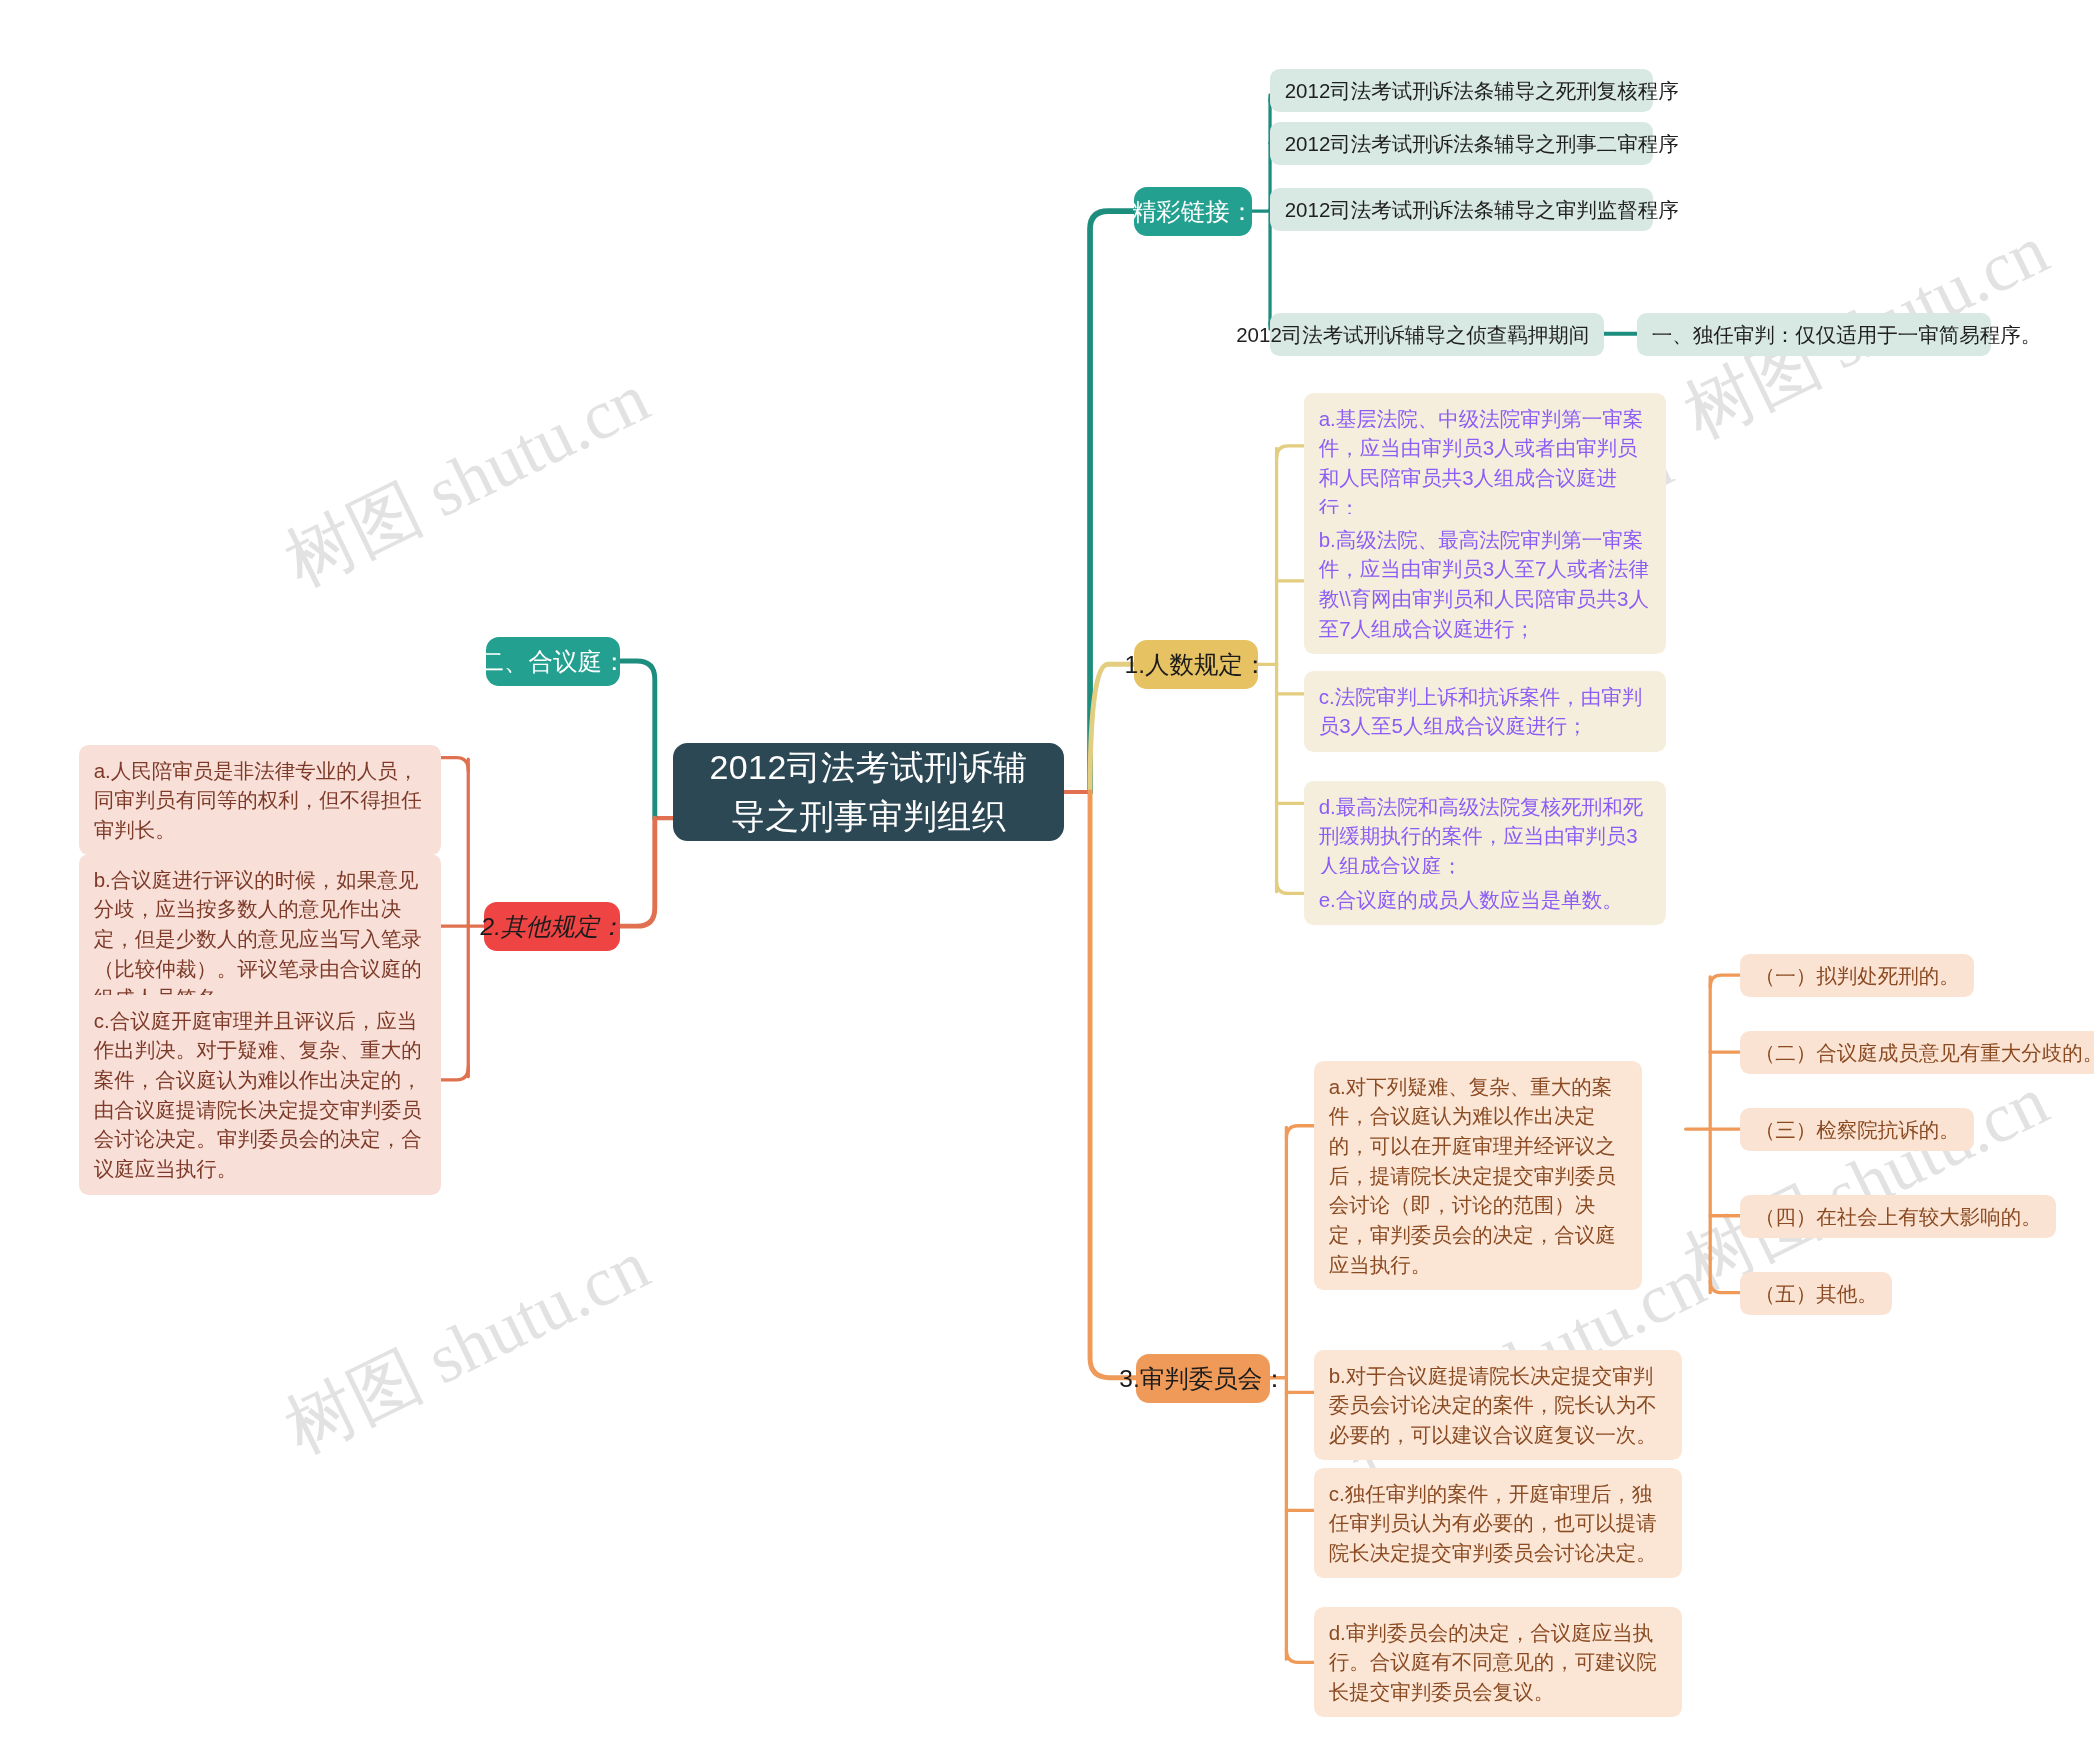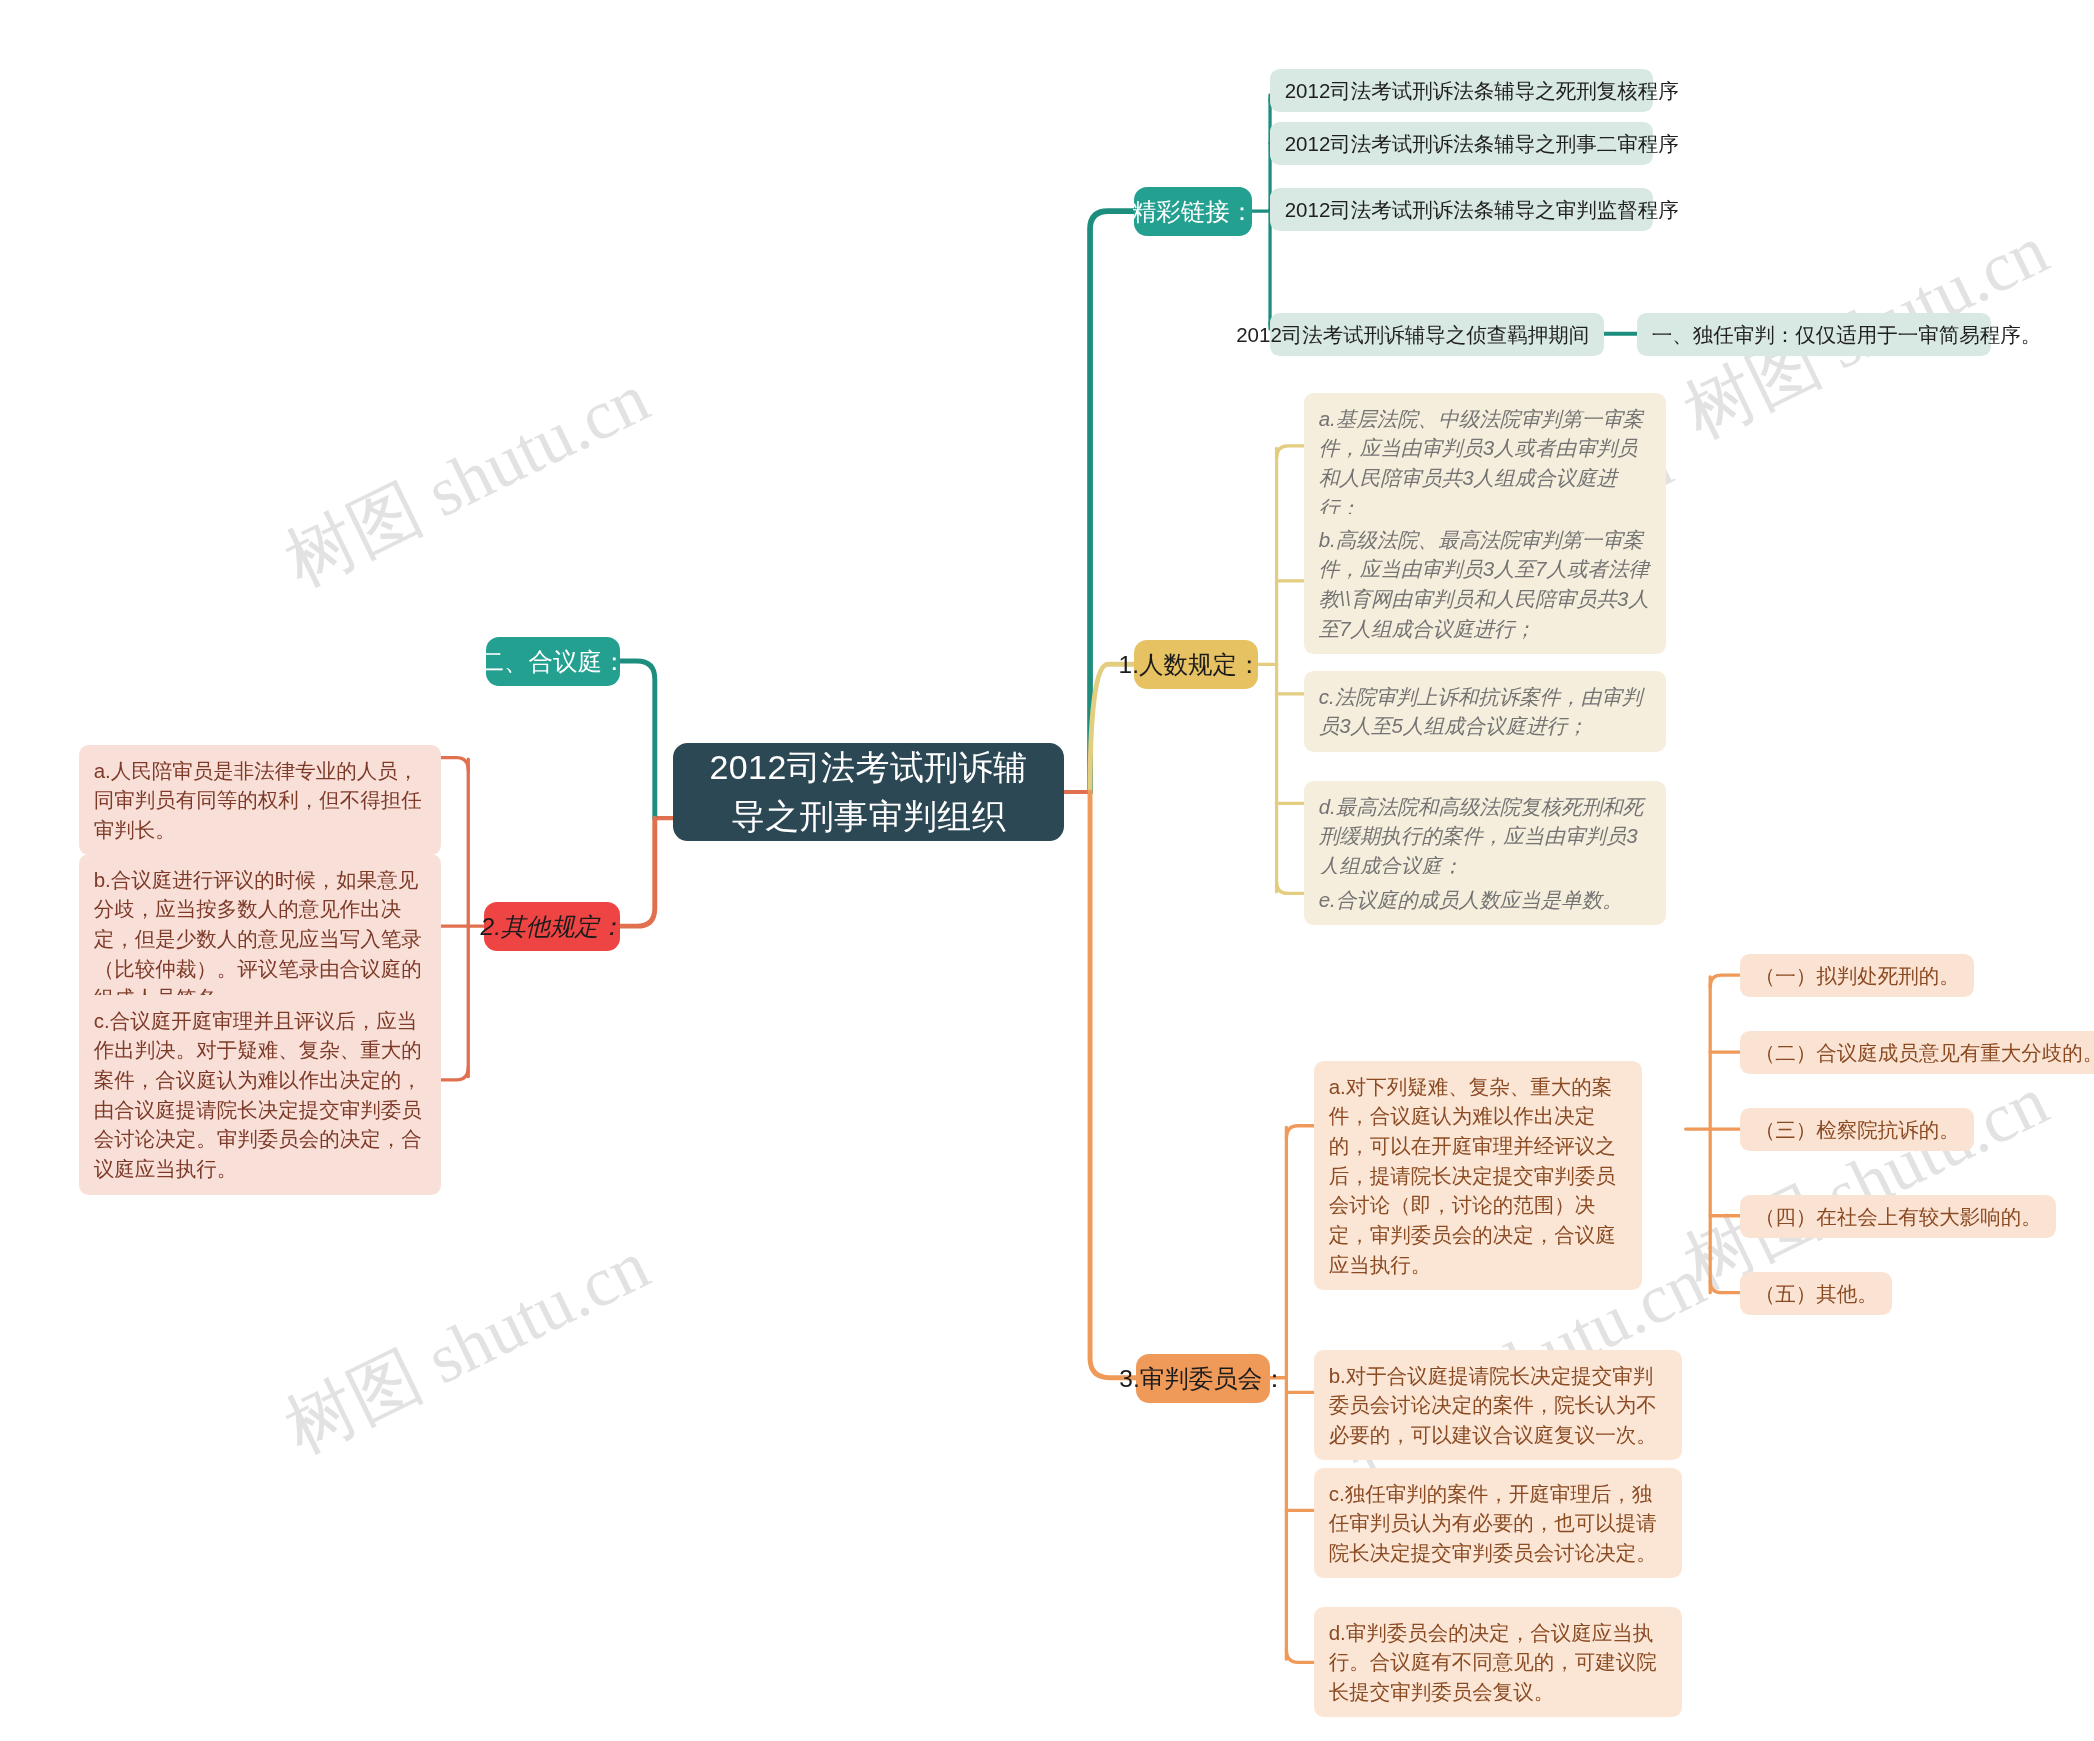--- a/index.html
+++ b/index.html
@@ -63,21 +63,21 @@
   .branch-salmon{background:#ef4444;color:#1b1b1b;font-style:italic;}
   .branch-orange{background:#ef9a59;color:#1b1b1b;}
 
   .leaf{
     font-size:20.5px;
     padding:10.6px 14.7px;
     border-radius:9.8px;
     align-items:center;
   }
   .leaf-mint{background:#d8e8e2;color:#1f1f1f;white-space:nowrap;}
-  .leaf-cream{background:#f6eedc;color:#737373;font-style:italic;}
+  .leaf-cream{background:#f6eedc;color:#8b5cf6;}
   .leaf-peach{background:#fbe6d6;color:#8a4a22;}
   .leaf-peachA{background:#fbe3d3;color:#8a4a22;white-space:nowrap;}
   .leaf-pink{background:#f8e0d9;color:#7d3a28;}
 
   .leaf span, .branch span, .root span{display:block;}
 </style>
 </head>
 <body>
 
 <div id="canvas">
@@ -187,21 +187,21 @@
   </div>
 
   <div class="node leaf leaf-mint" style="left:1270px;top:313px;width:334px;height:43px;justify-content:flex-end;">
     <span>2012司法考试刑诉辅导之侦查羁押期间</span>
   </div>
 
   <div class="node leaf leaf-mint" style="left:1637px;top:313px;width:354px;height:43px;">
     <span>一、独任审判：仅仅适用于一审简易程序。</span>
   </div>
 
-  <div class="node branch branch-sand" style="left:1134px;top:640px;width:124px;height:49px;padding-left:6px;">
+  <div class="node branch branch-sand" style="left:1134px;top:640px;width:124px;height:49px;">
     <span>1.人数规定：</span>
   </div>
 
   <div class="node leaf leaf-cream" style="left:1304px;top:393px;width:362px;height:auto;">
     <span>a.基层法院、中级法院审判第一审案件，应当由审判员3人或者由审判员和人民陪审员共3人组成合议庭进行；</span>
   </div>
 
   <div class="node leaf leaf-cream" style="left:1304px;top:514px;width:362px;height:auto;">
     <span>b.高级法院、最高法院审判第一审案件，应当由审判员3人至7人或者法律教\\育网由审判员和人民陪审员共3人至7人组成合议庭进行；</span>
   </div>

